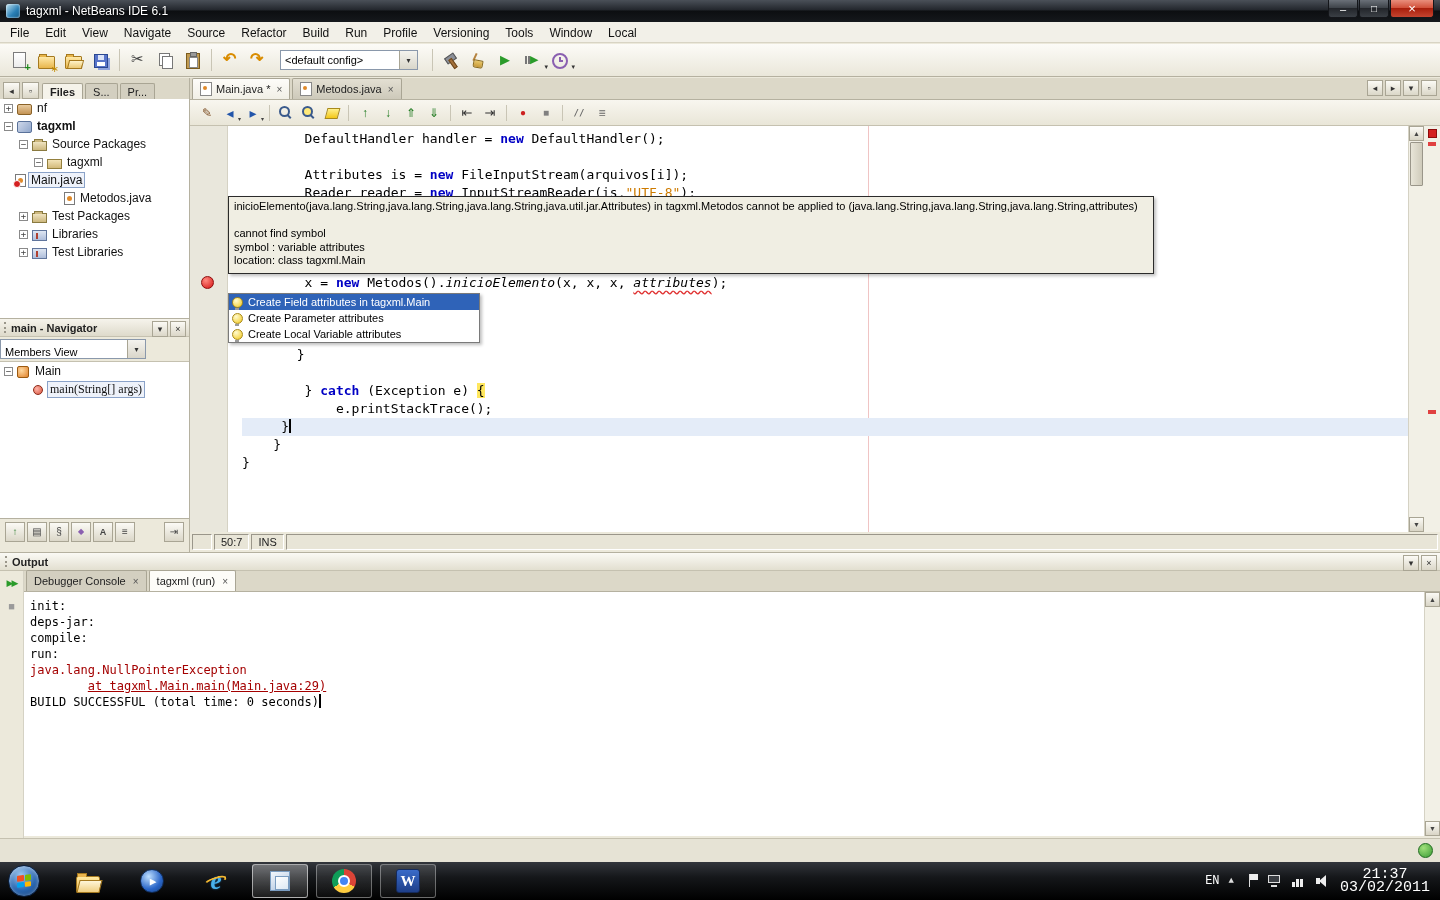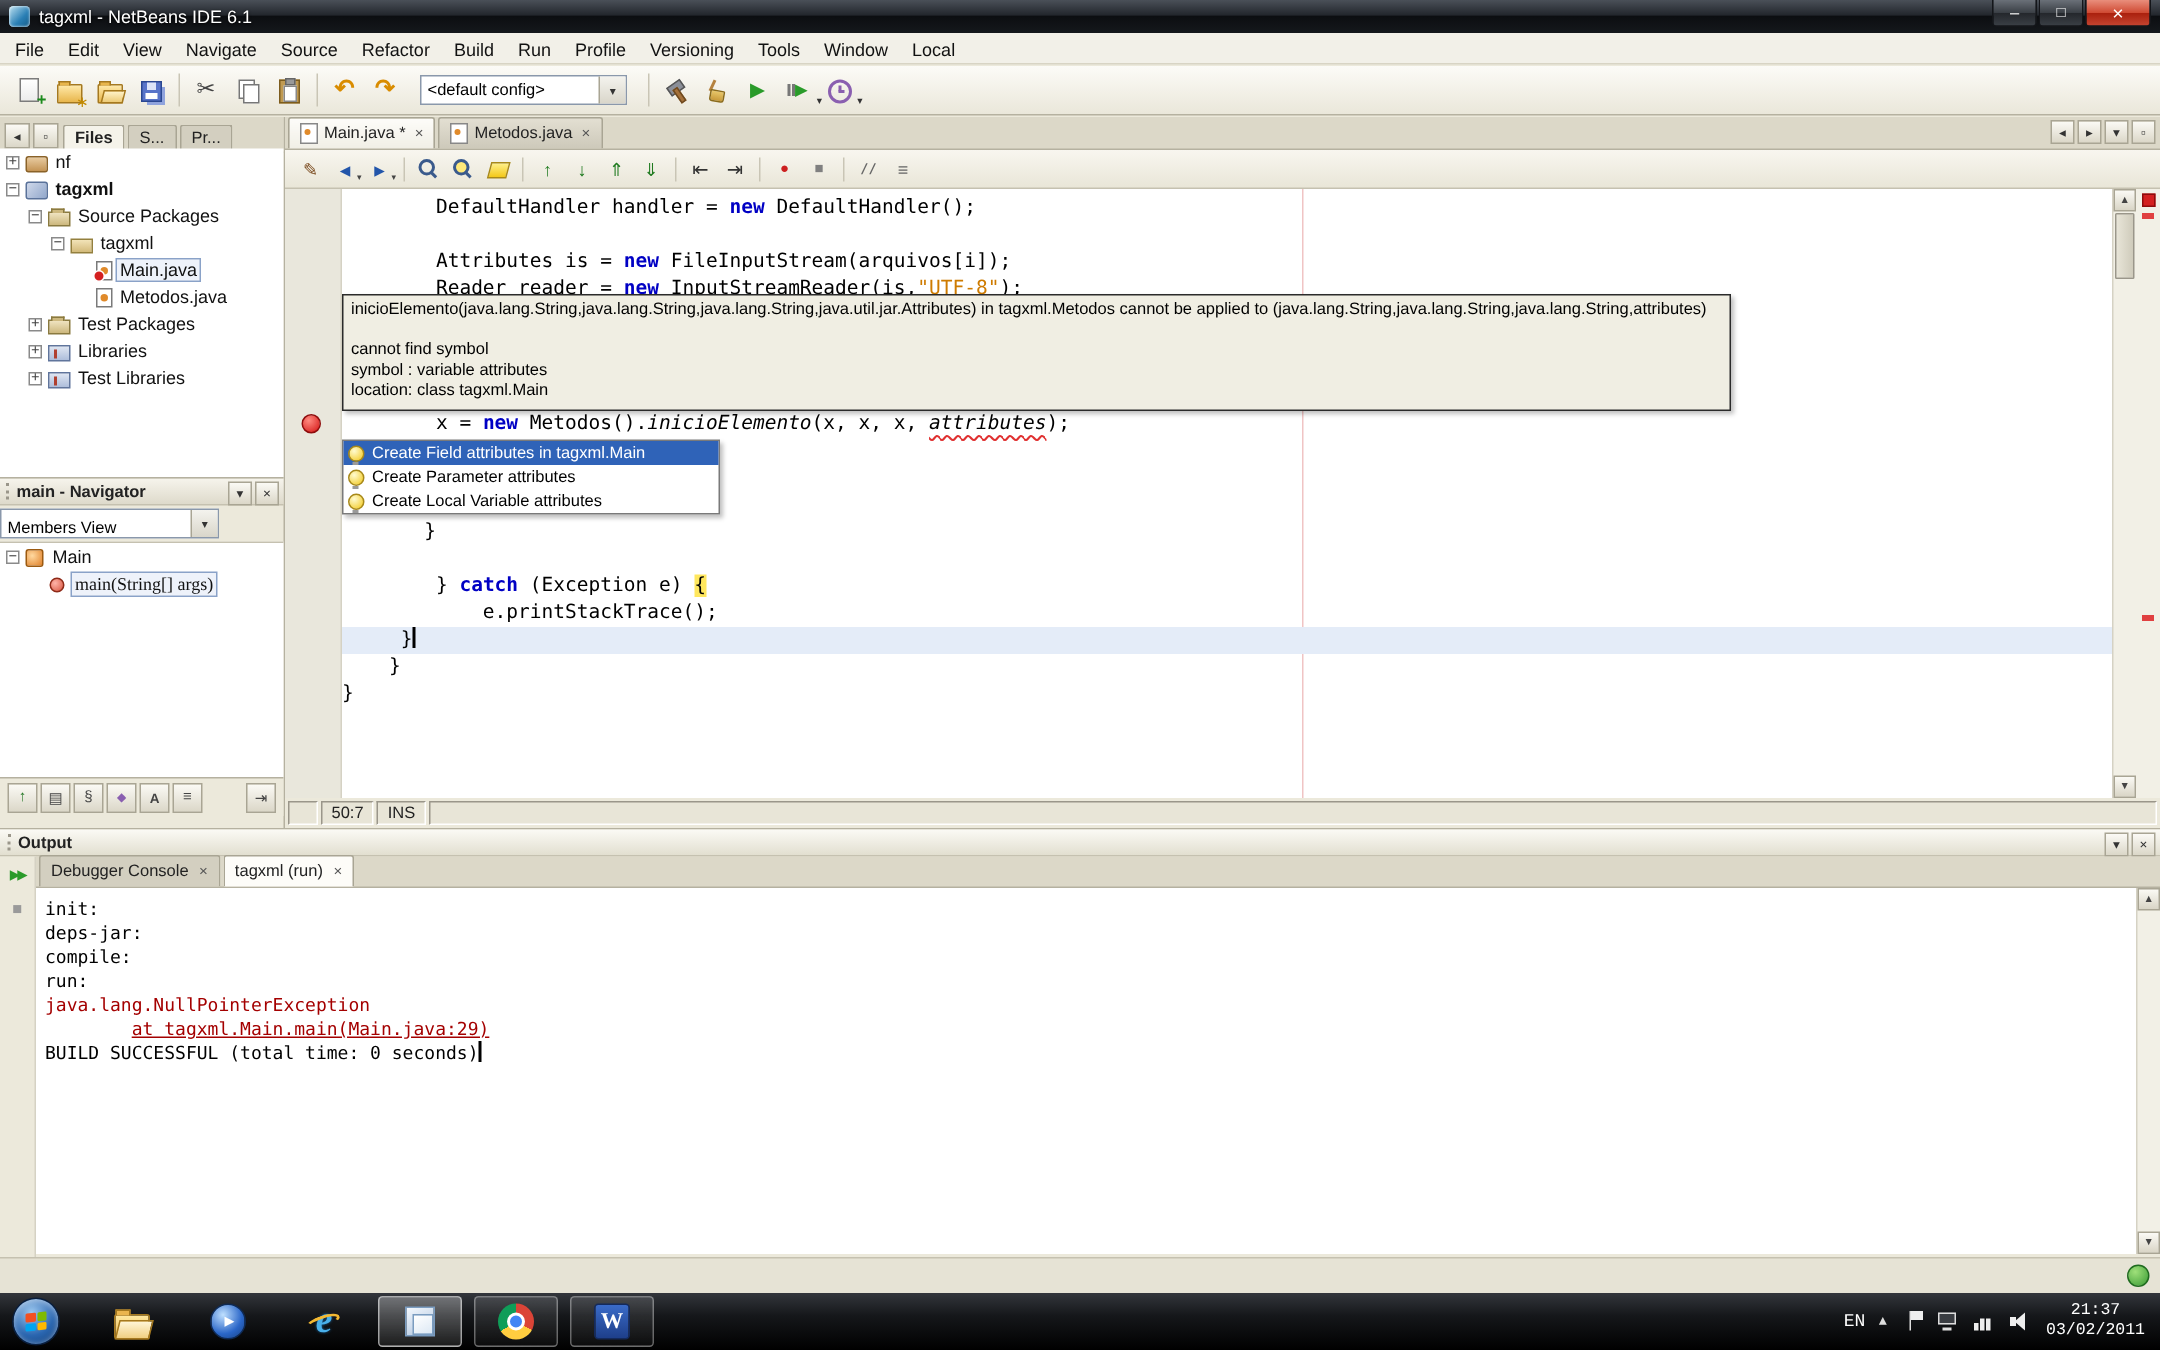--- a/index.html
+++ b/index.html
@@ -164,21 +164,21 @@
   .ei-comment::before{content:"//";font:bold 9px "DejaVu Sans Mono",monospace;color:#666;}
   .ei-uncomment::before{content:"≡";color:#666;}
 
   .ed-body{position:absolute;left:0;top:48px;width:100%;height:406px;background:#fff;overflow:hidden;}
   .gutter{position:absolute;left:0;top:0;width:38px;height:100%;background:#e9e7dc;border-right:1px solid #d5d2c4;box-sizing:border-box;z-index:2;}
   .gut-err{position:absolute;left:11px;width:13px;height:13px;border-radius:50%;
     background:radial-gradient(circle at 35% 30%,#ff8a80,#d41414);border:1px solid #8e0c0c;box-sizing:border-box;}
   .margin-line{position:absolute;left:678px;top:0;height:100%;width:1px;background:#f0c4c4;z-index:1;}
   .code-lines{position:absolute;left:38px;top:0;right:32px;height:100%;padding-top:4px;
     font-family:"DejaVu Sans Mono",monospace;font-size:13px;line-height:18px;z-index:1;}
-  .cl{height:18px;white-space:pre;}
+  .cl{height:18px;white-space:pre;margin-left:14px;}
   .cl.cur{background:#e4ecf8;}
   .seg-p{color:#000;}
   .seg-k{color:#0000c4;font-weight:bold;}
   .seg-s{color:#ce7b00;}
   .seg-m{font-style:italic;}
   .seg-e{font-style:italic;text-decoration:underline;text-decoration-style:wavy;text-decoration-color:#e03030;text-underline-offset:3px;}
   .seg-b{background:#ffe75e;}
   .caret{display:inline-block;width:2px;height:14px;background:#000;vertical-align:-2px;}
 
   .err-tooltip{position:absolute;left:38px;top:70px;width:926px;background:#f0eee3;border:1px solid #2b2b2b;z-index:5;
@@ -264,21 +264,21 @@
   #tray-icons{display:flex;gap:8px;align-items:center;}
   .tray-ico{width:16px;height:14px;position:relative;}
   .tri-flag::before{content:"";position:absolute;left:6px;top:0;width:1px;height:13px;background:#ddd;}
   .tri-flag::after{content:"";position:absolute;left:7px;top:0;width:8px;height:6px;background:#eee;}
   .tri-network::before{content:"";position:absolute;left:1px;top:1px;width:12px;height:8px;border:1px solid #ddd;background:#3a3d42;box-sizing:border-box;}
   .tri-network::after{content:"";position:absolute;left:4px;bottom:1px;width:6px;height:2px;background:#ddd;}
   .tri-signal::before{content:"";position:absolute;left:1px;bottom:1px;width:3px;height:5px;background:#eee;box-shadow:4px 0 0 #eee,8px 0 0 #eee;}
   .tri-signal::after{content:"";position:absolute;left:5px;bottom:6px;width:3px;height:3px;background:#eee;box-shadow:4px 0 0 #eee;}
   .tri-volume::before{content:"";position:absolute;left:1px;top:4px;width:4px;height:6px;background:#eee;}
   .tri-volume::after{content:"";position:absolute;left:4px;top:1px;border-top:6px solid transparent;border-bottom:6px solid transparent;border-right:7px solid #eee;}
-  .tray-clock{display:flex;flex-direction:column;align-items:center;justify-content:center;font-size:11px;line-height:13px;}
+  .tray-clock{display:flex;flex-direction:column;align-items:center;justify-content:center;font-size:15px;line-height:13px;}
 </style>
 </head>
 <body>
 
 <div id="window">
 
   <div class="titlebar">
     <span class="nb-ico"></span>
     <span class="title-text">tagxml - NetBeans IDE 6.1</span>
     <div class="win-controls">
@@ -384,21 +384,21 @@
         <div class="trow" style="padding-left: 19px;">
           <span class="th">−</span>
           <span class="ti ti-source-root"></span>
           <span class="tlabel">Source Packages</span>
         </div>
         <div class="trow" style="padding-left: 34px;">
           <span class="th">−</span>
           <span class="ti ti-package"></span>
           <span class="tlabel">tagxml</span>
         </div>
-        <div class="trow focused" style="padding-left: 49px;">
+        <div class="trow focused" style="">
           <span class="th-sp"></span>
           <span class="ti ti-java-file-error"></span>
           <span class="tlabel">Main.java</span>
         </div>
         <div class="trow" style="padding-left: 49px;">
           <span class="th-sp"></span>
           <span class="ti ti-java-file"></span>
           <span class="tlabel">Metodos.java</span>
         </div>
         <div class="trow" style="padding-left: 19px;">

